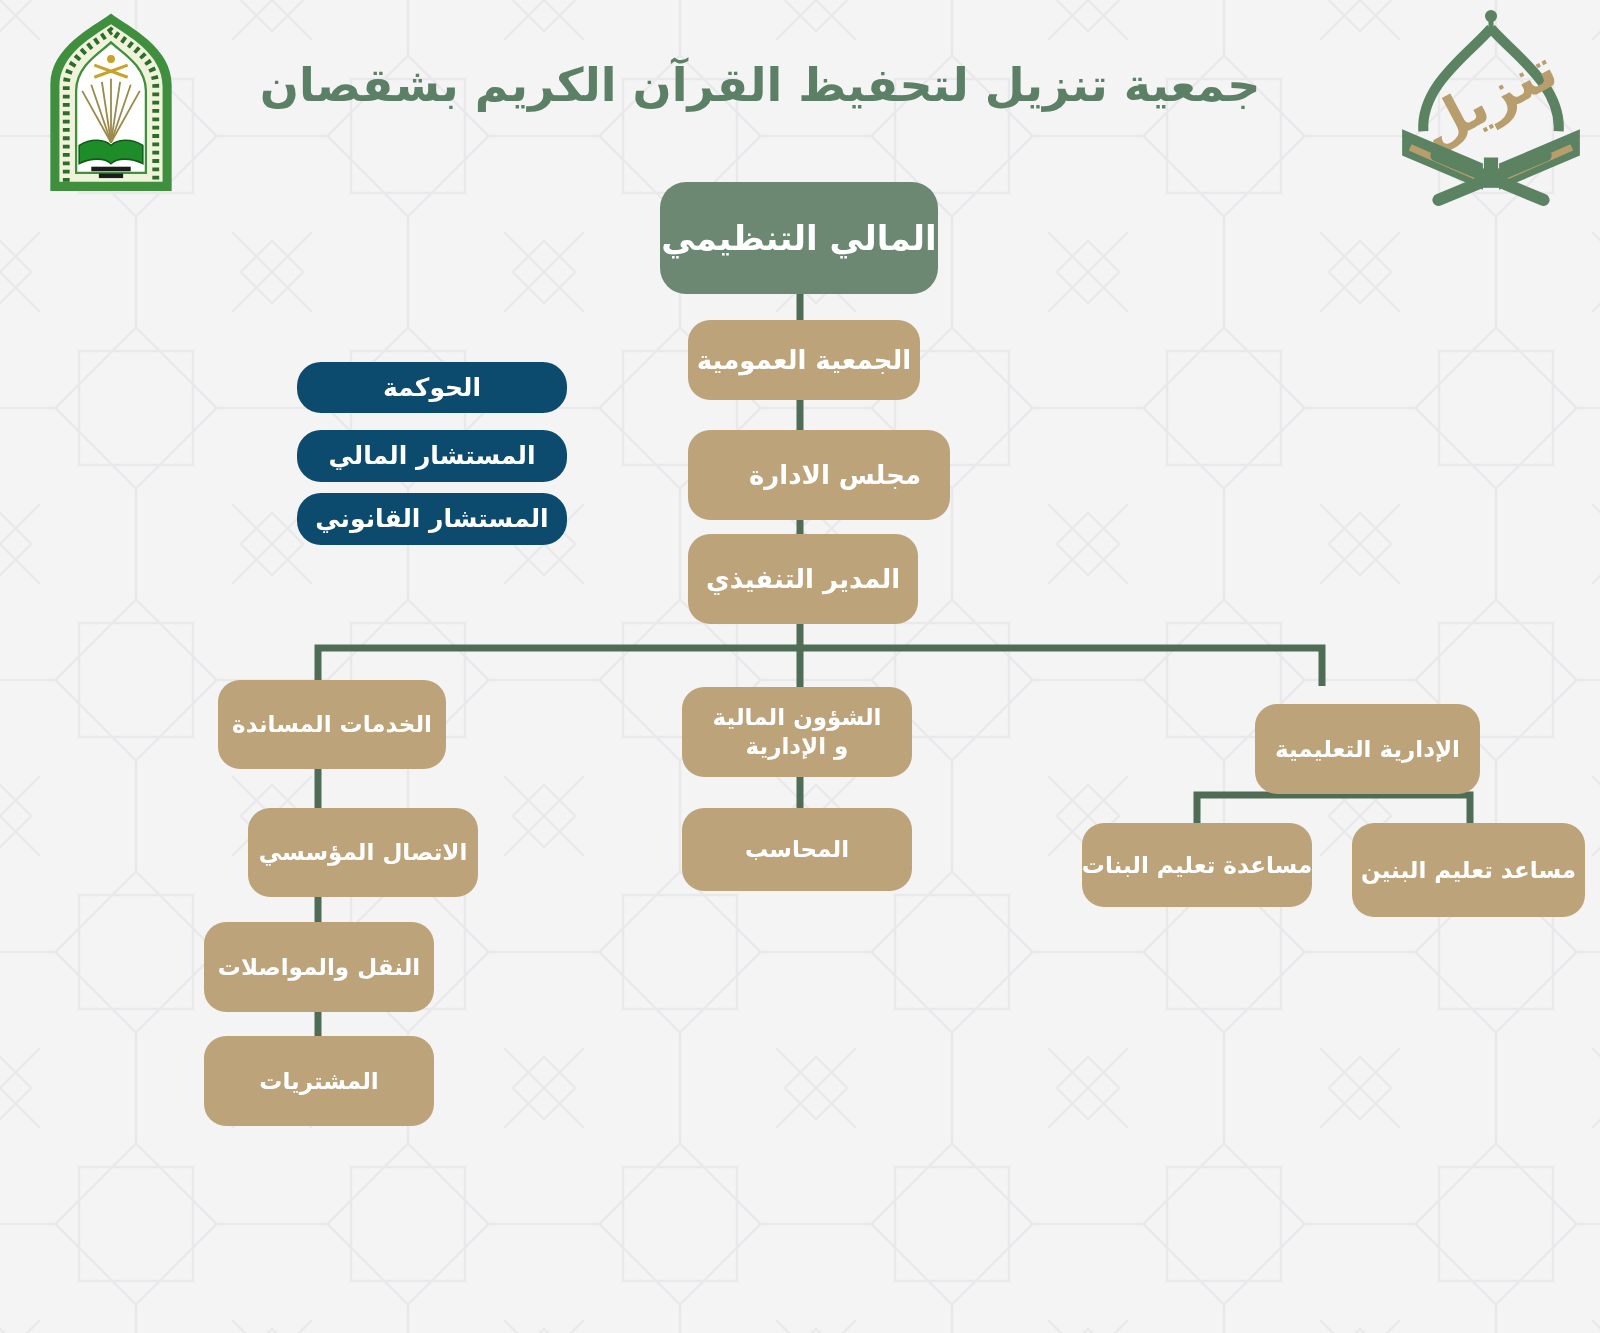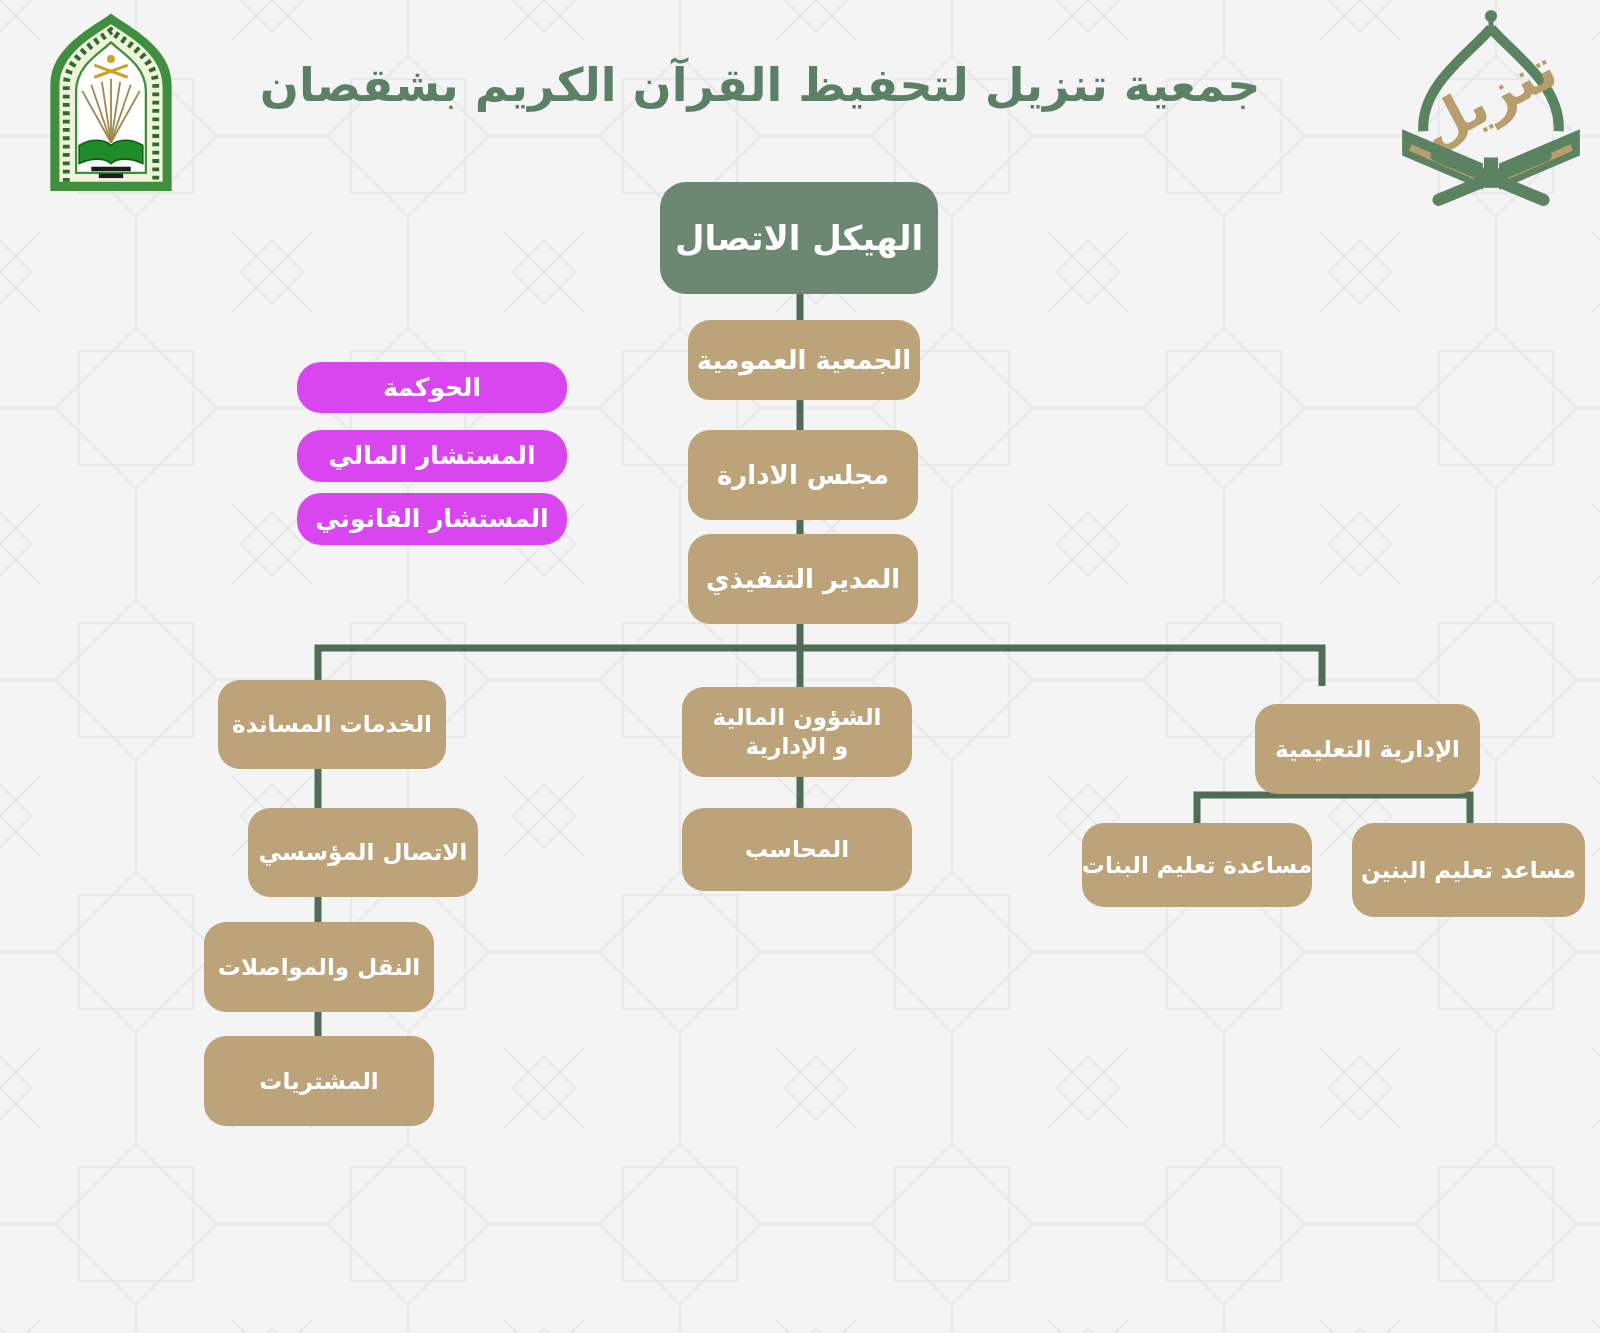--- a/index.html
+++ b/index.html
@@ -15,21 +15,21 @@
   }
   .box{
     position:absolute;display:flex;align-items:center;justify-content:center;
     color:#ffffff;font-weight:bold;text-align:center;border-radius:22px;
     white-space:nowrap;z-index:3;line-height:1.25;
   }
   .box.wrap{white-space:pre-line;}
   .dark {background:#6c8872;border-radius:26px;font-size:34px;}
   .tan  {background:#bda379;font-size:26px;}
   .tan.small{font-size:23px;}
-  .sage {background:#d946ef;font-size:25px;border-radius:24px;}
+  .sage {background:#0c4a6e;font-size:25px;border-radius:24px;}
   svg text{font-family:"DejaVu Sans",sans-serif;}
 </style>
 </head>
 <body>
 
 <div class="canvas">
 
   <svg class="layer" width="1600" height="1333" style="z-index:0">
     <defs>
       <pattern id="geo" width="272" height="272" patternUnits="userSpaceOnUse">
@@ -104,24 +104,24 @@
       <rect x="46.5" y="76" width="7" height="15" fill="#5b8361"></rect>
       <g stroke="#5b8361" stroke-width="6" stroke-linecap="round" fill="none">
         <path d="M24,97 L77,75"></path>
         <path d="M76,97 L23,75"></path>
       </g>
     </g>
   </svg>
 
   <div class="page-title">جمعية تنزيل لتحفيظ القرآن الكريم بشقصان</div>
 
-  <div class="box dark" style="left:660px;top:182px;width:278px;height:112px;">الهيكل الاتصال</div>
+  <div class="box dark" style="left:660px;top:182px;width:278px;height:112px;">المالي التنظيمي</div>
 
   <div class="box tan" style="left:688px;top:320px;width:232px;height:80px;">الجمعية العمومية</div>
-  <div class="box tan" style="left:688px;top:430px;width:230px;height:90px;">مجلس الادارة</div>
+  <div class="box tan" style="left:688px;top:430px;width:230px;height:90px;padding-left:32px;">مجلس الادارة</div>
   <div class="box tan" style="left:688px;top:534px;width:230px;height:90px;">المدير التنفيذي</div>
 
   <div class="box sage" style="left:297px;top:362px;width:270px;height:51px;">الحوكمة</div>
   <div class="box sage" style="left:297px;top:430px;width:270px;height:52px;">المستشار المالي</div>
   <div class="box sage" style="left:297px;top:493px;width:270px;height:52px;">المستشار القانوني</div>
 
   <div class="box tan small" style="left:206px;top:680px;width:228px;height:89px;margin-left:12px;">الخدمات المساندة</div>
   <div class="box tan small" style="left:204px;top:808px;width:230px;height:89px;margin-left:44px;">الاتصال المؤسسي</div>
   <div class="box tan small" style="left:204px;top:922px;width:230px;height:90px;">النقل والمواصلات</div>
   <div class="box tan small" style="left:204px;top:1036px;width:230px;height:90px;">المشتريات</div>

